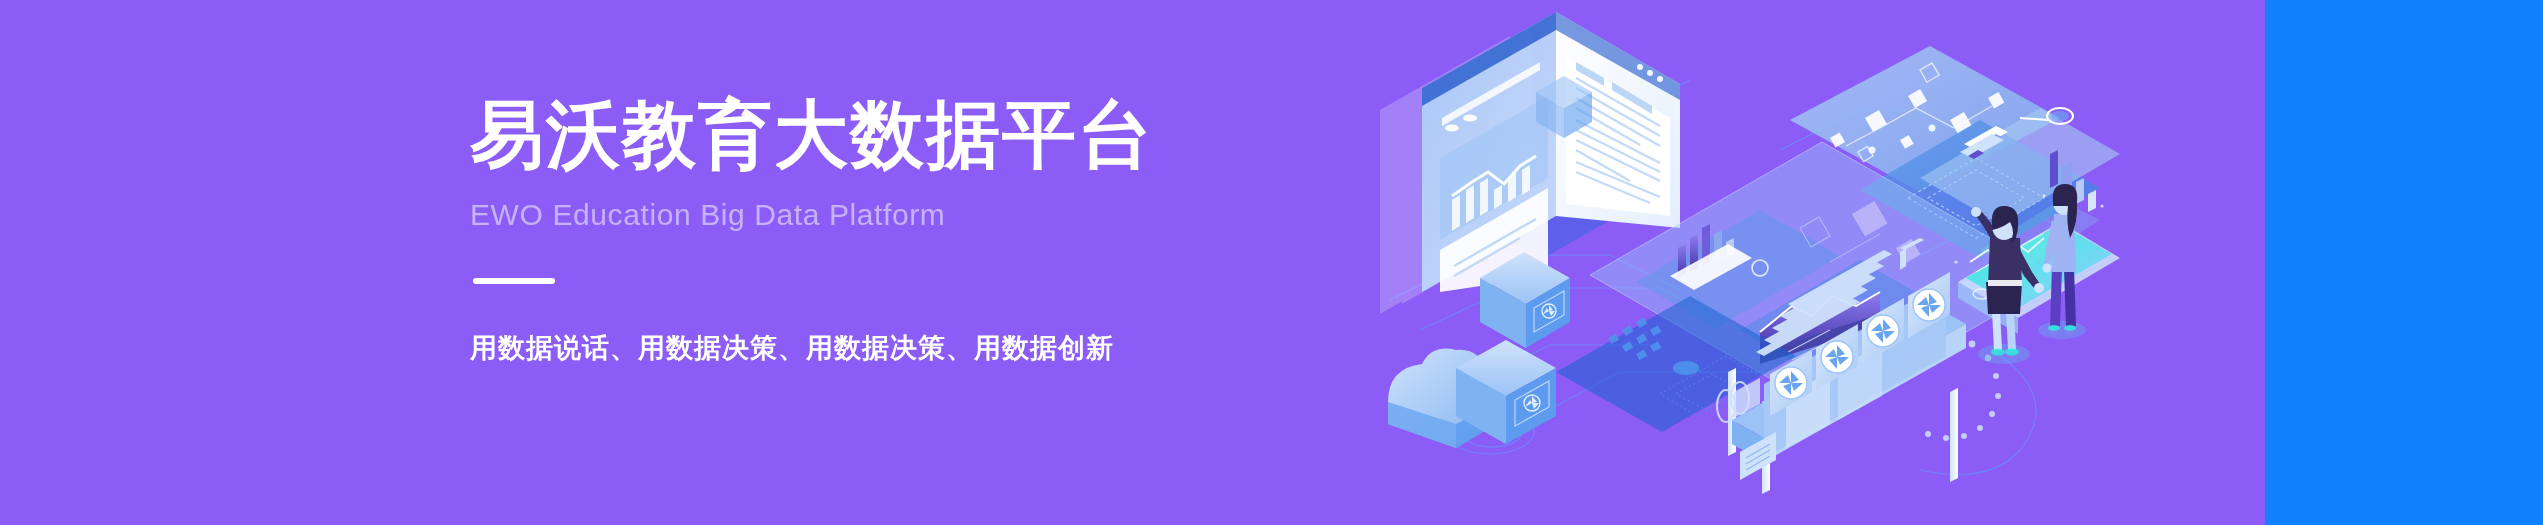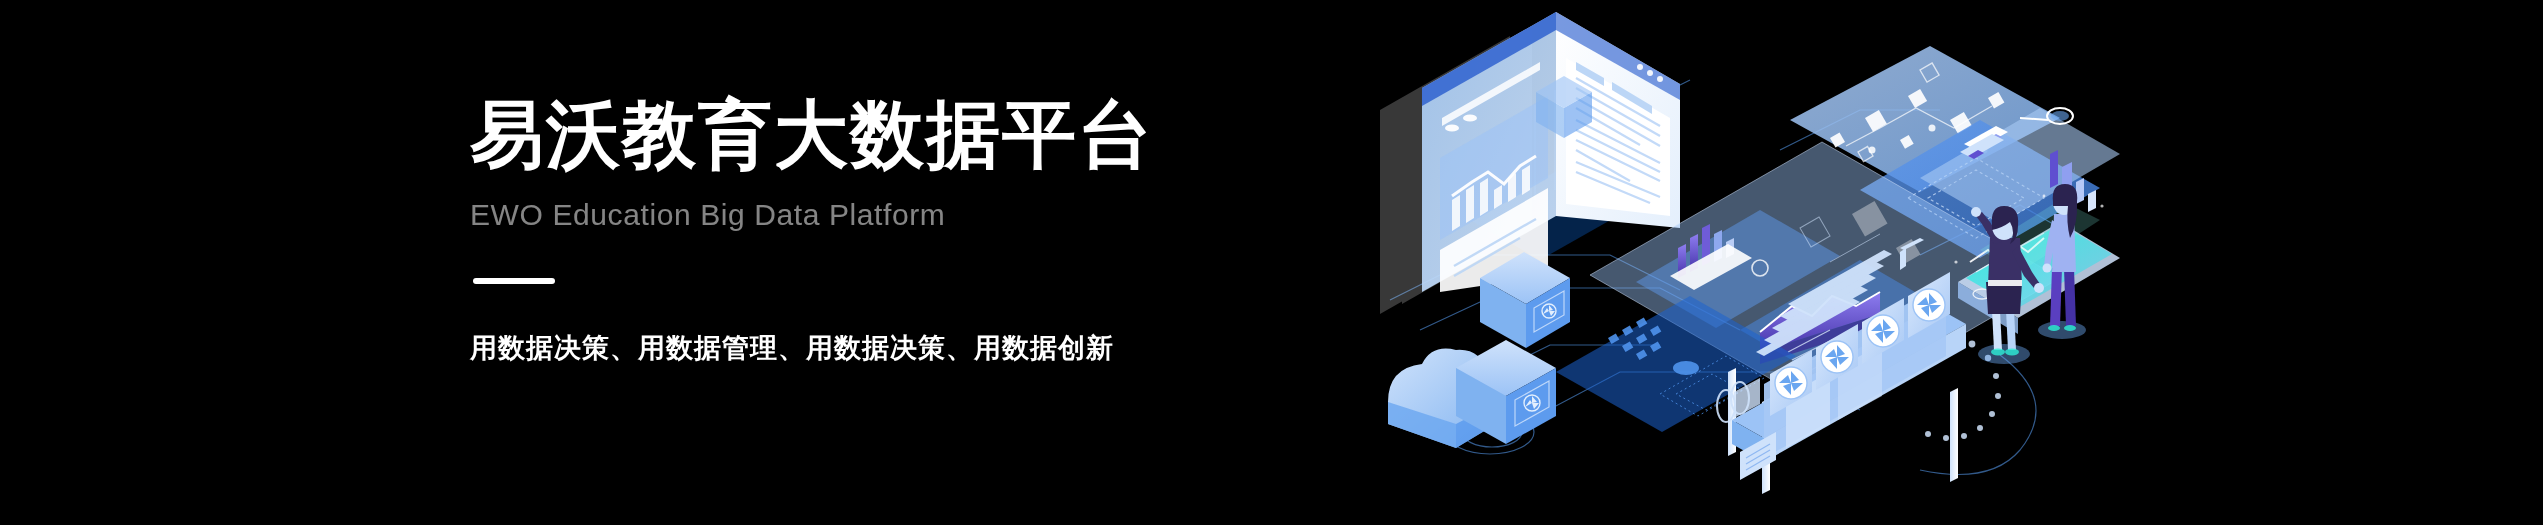--- a/index.html
+++ b/index.html
@@ -5,23 +5,23 @@
   html, body {
     margin: 0;
     padding: 0;
     background: #1080fc;
   }
   body {
     font-family: "Liberation Sans", sans-serif;
   }
   #banner {
     position: relative;
-    width: 2543px;
+    width: 2265px;
     height: 525px;
-    background: #000000;
+    background: #8b5cf6;
     overflow: hidden;
   }
 
   
   #text-block {
     position: absolute;
     left: 470px;
     top: 96px;
     width: 760px;
   }
@@ -70,21 +70,21 @@
 </style>
 </head>
 <body>
 
 <div id="banner">
 
   <div id="text-block">
     <h1 id="page-title">易沃教育大数据平台</h1>
     <div id="page-subtitle">EWO Education Big Data Platform</div>
     <div id="title-divider"></div>
-    <div id="page-tagline">用数据决策、用数据管理、用数据决策、用数据创新</div>
+    <div id="page-tagline">用数据说话、用数据决策、用数据决策、用数据创新</div>
   </div>
 
   <div id="illustration">
     <svg width="760" height="525" viewBox="0 0 760 525" xmlns="http://www.w3.org/2000/svg">
       <defs>
         <linearGradient id="gWinBody" x1="0" y1="0" x2="1" y2="1">
           <stop offset="0%" stop-color="#ffffff"></stop>
           <stop offset="100%" stop-color="#e4effc"></stop>
         </linearGradient>
         <linearGradient id="gWinLeft" x1="0" y1="0" x2="1" y2="1">

